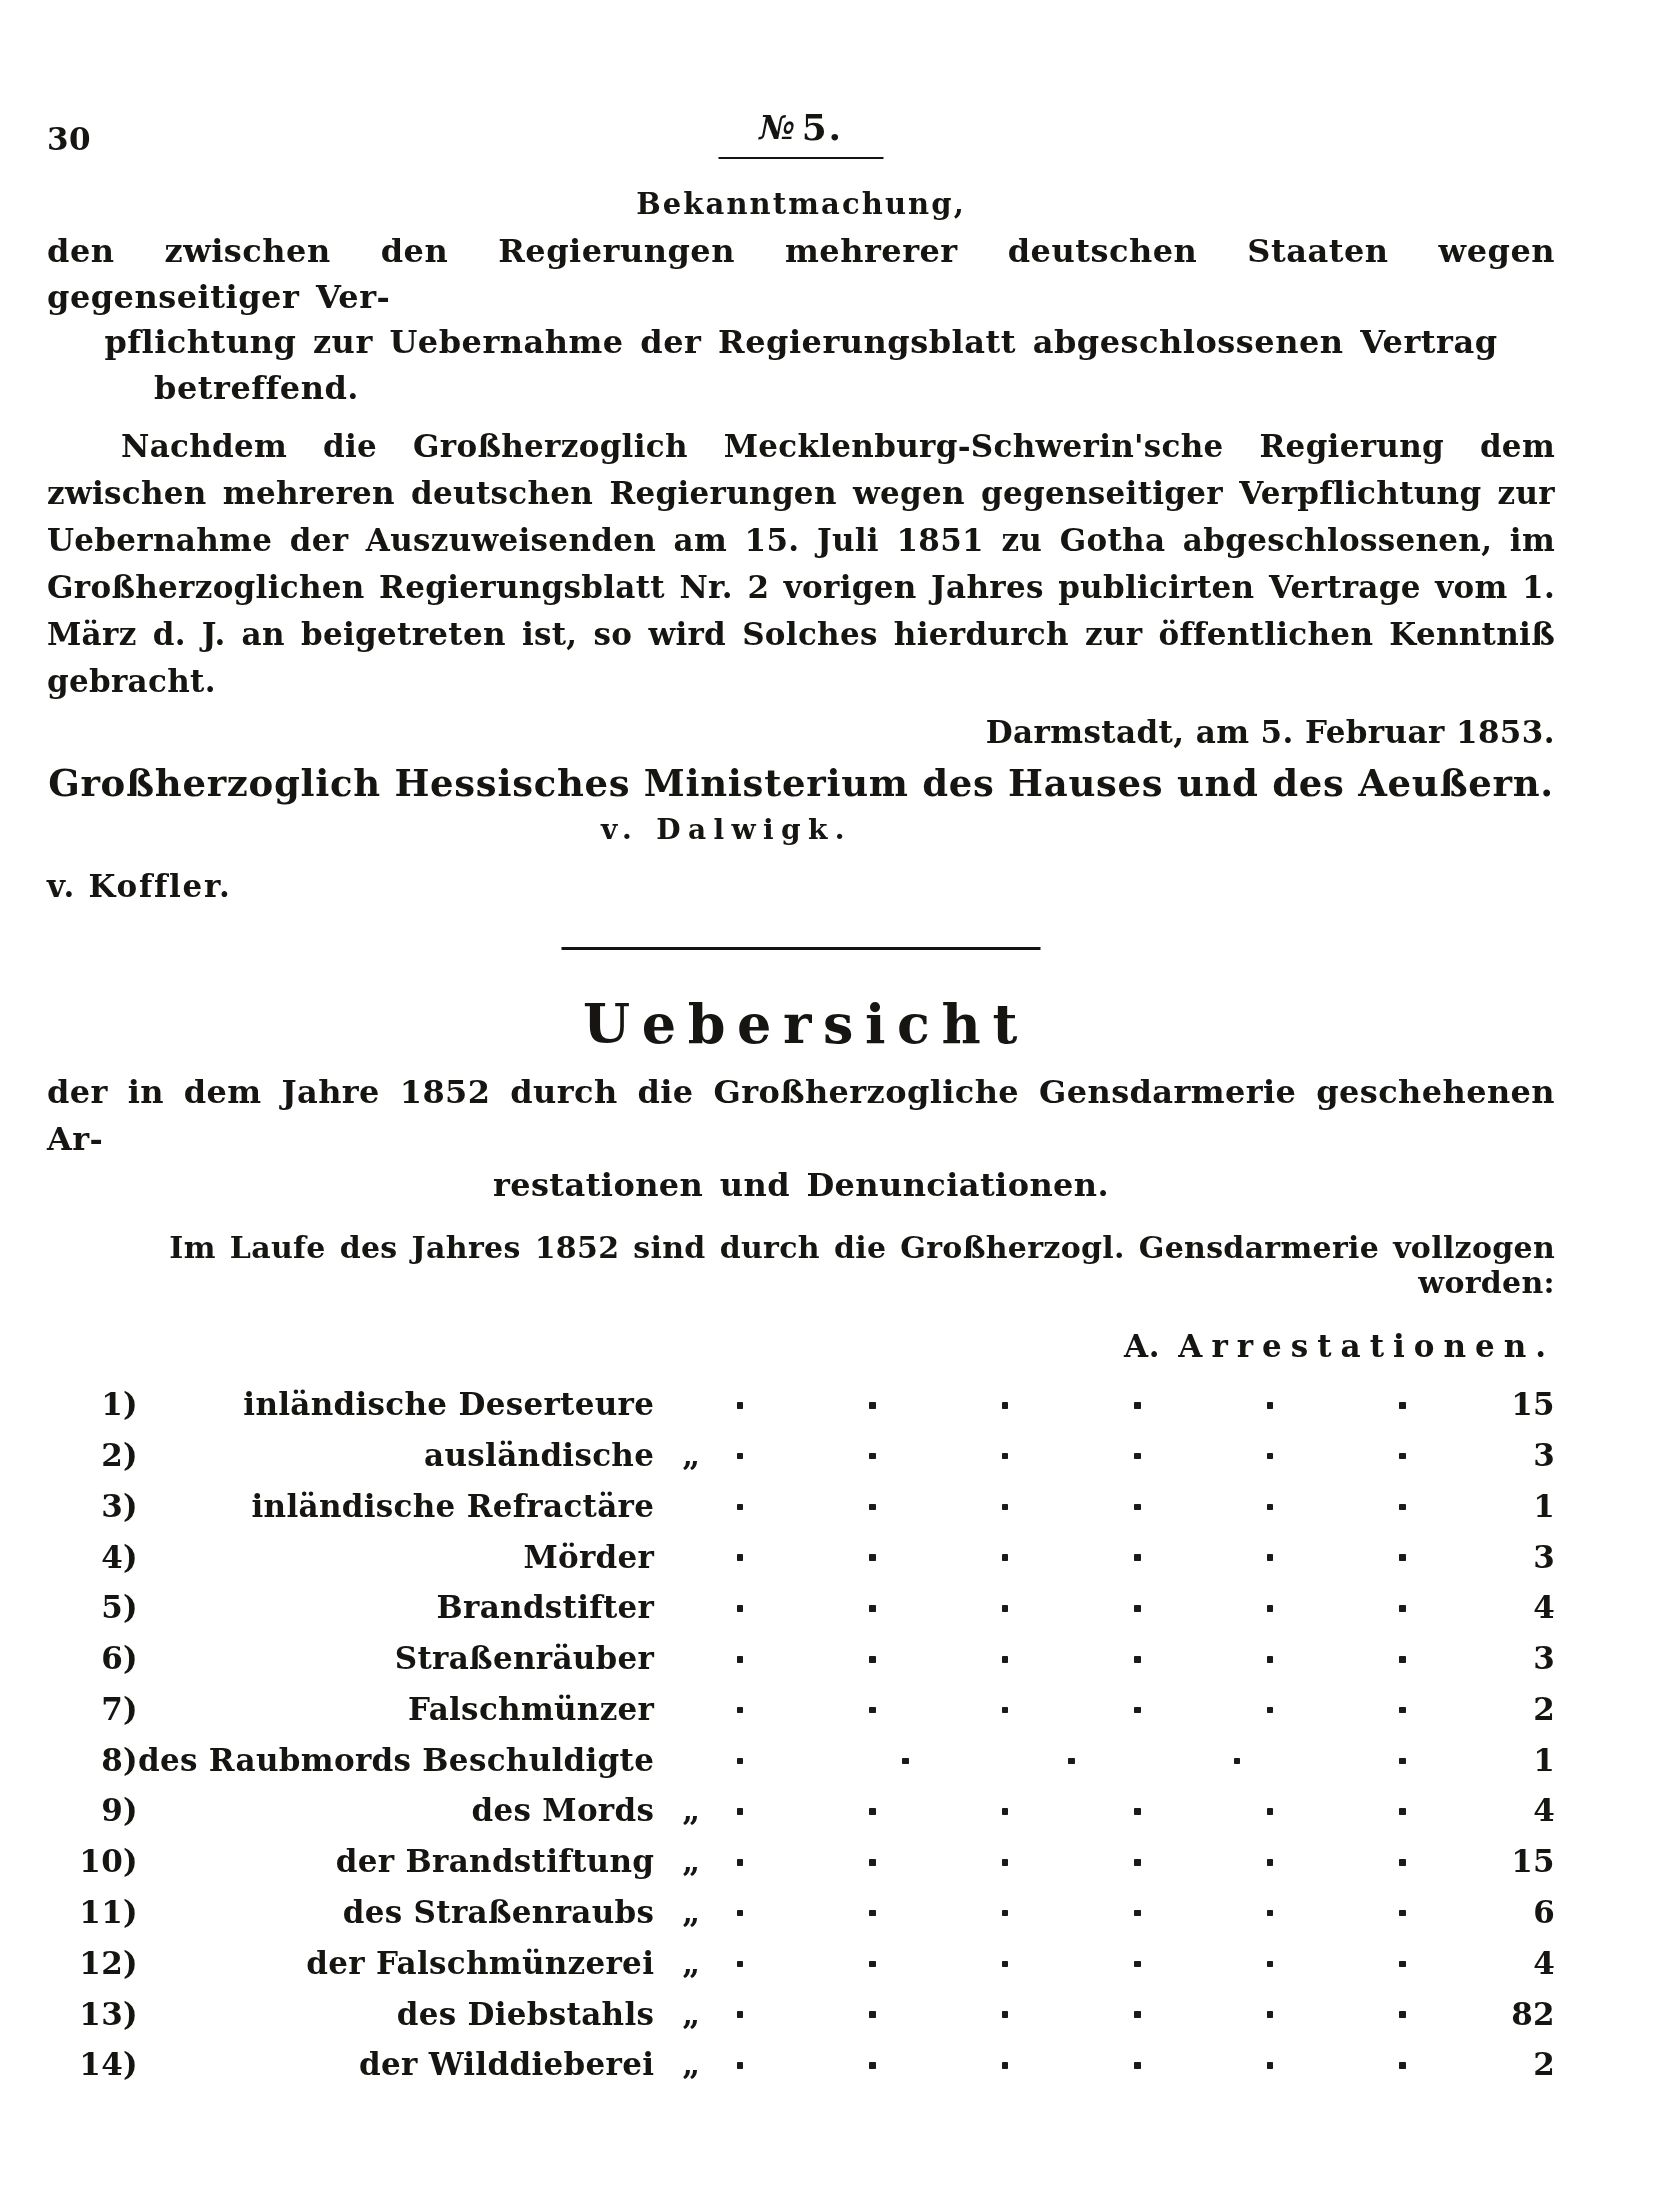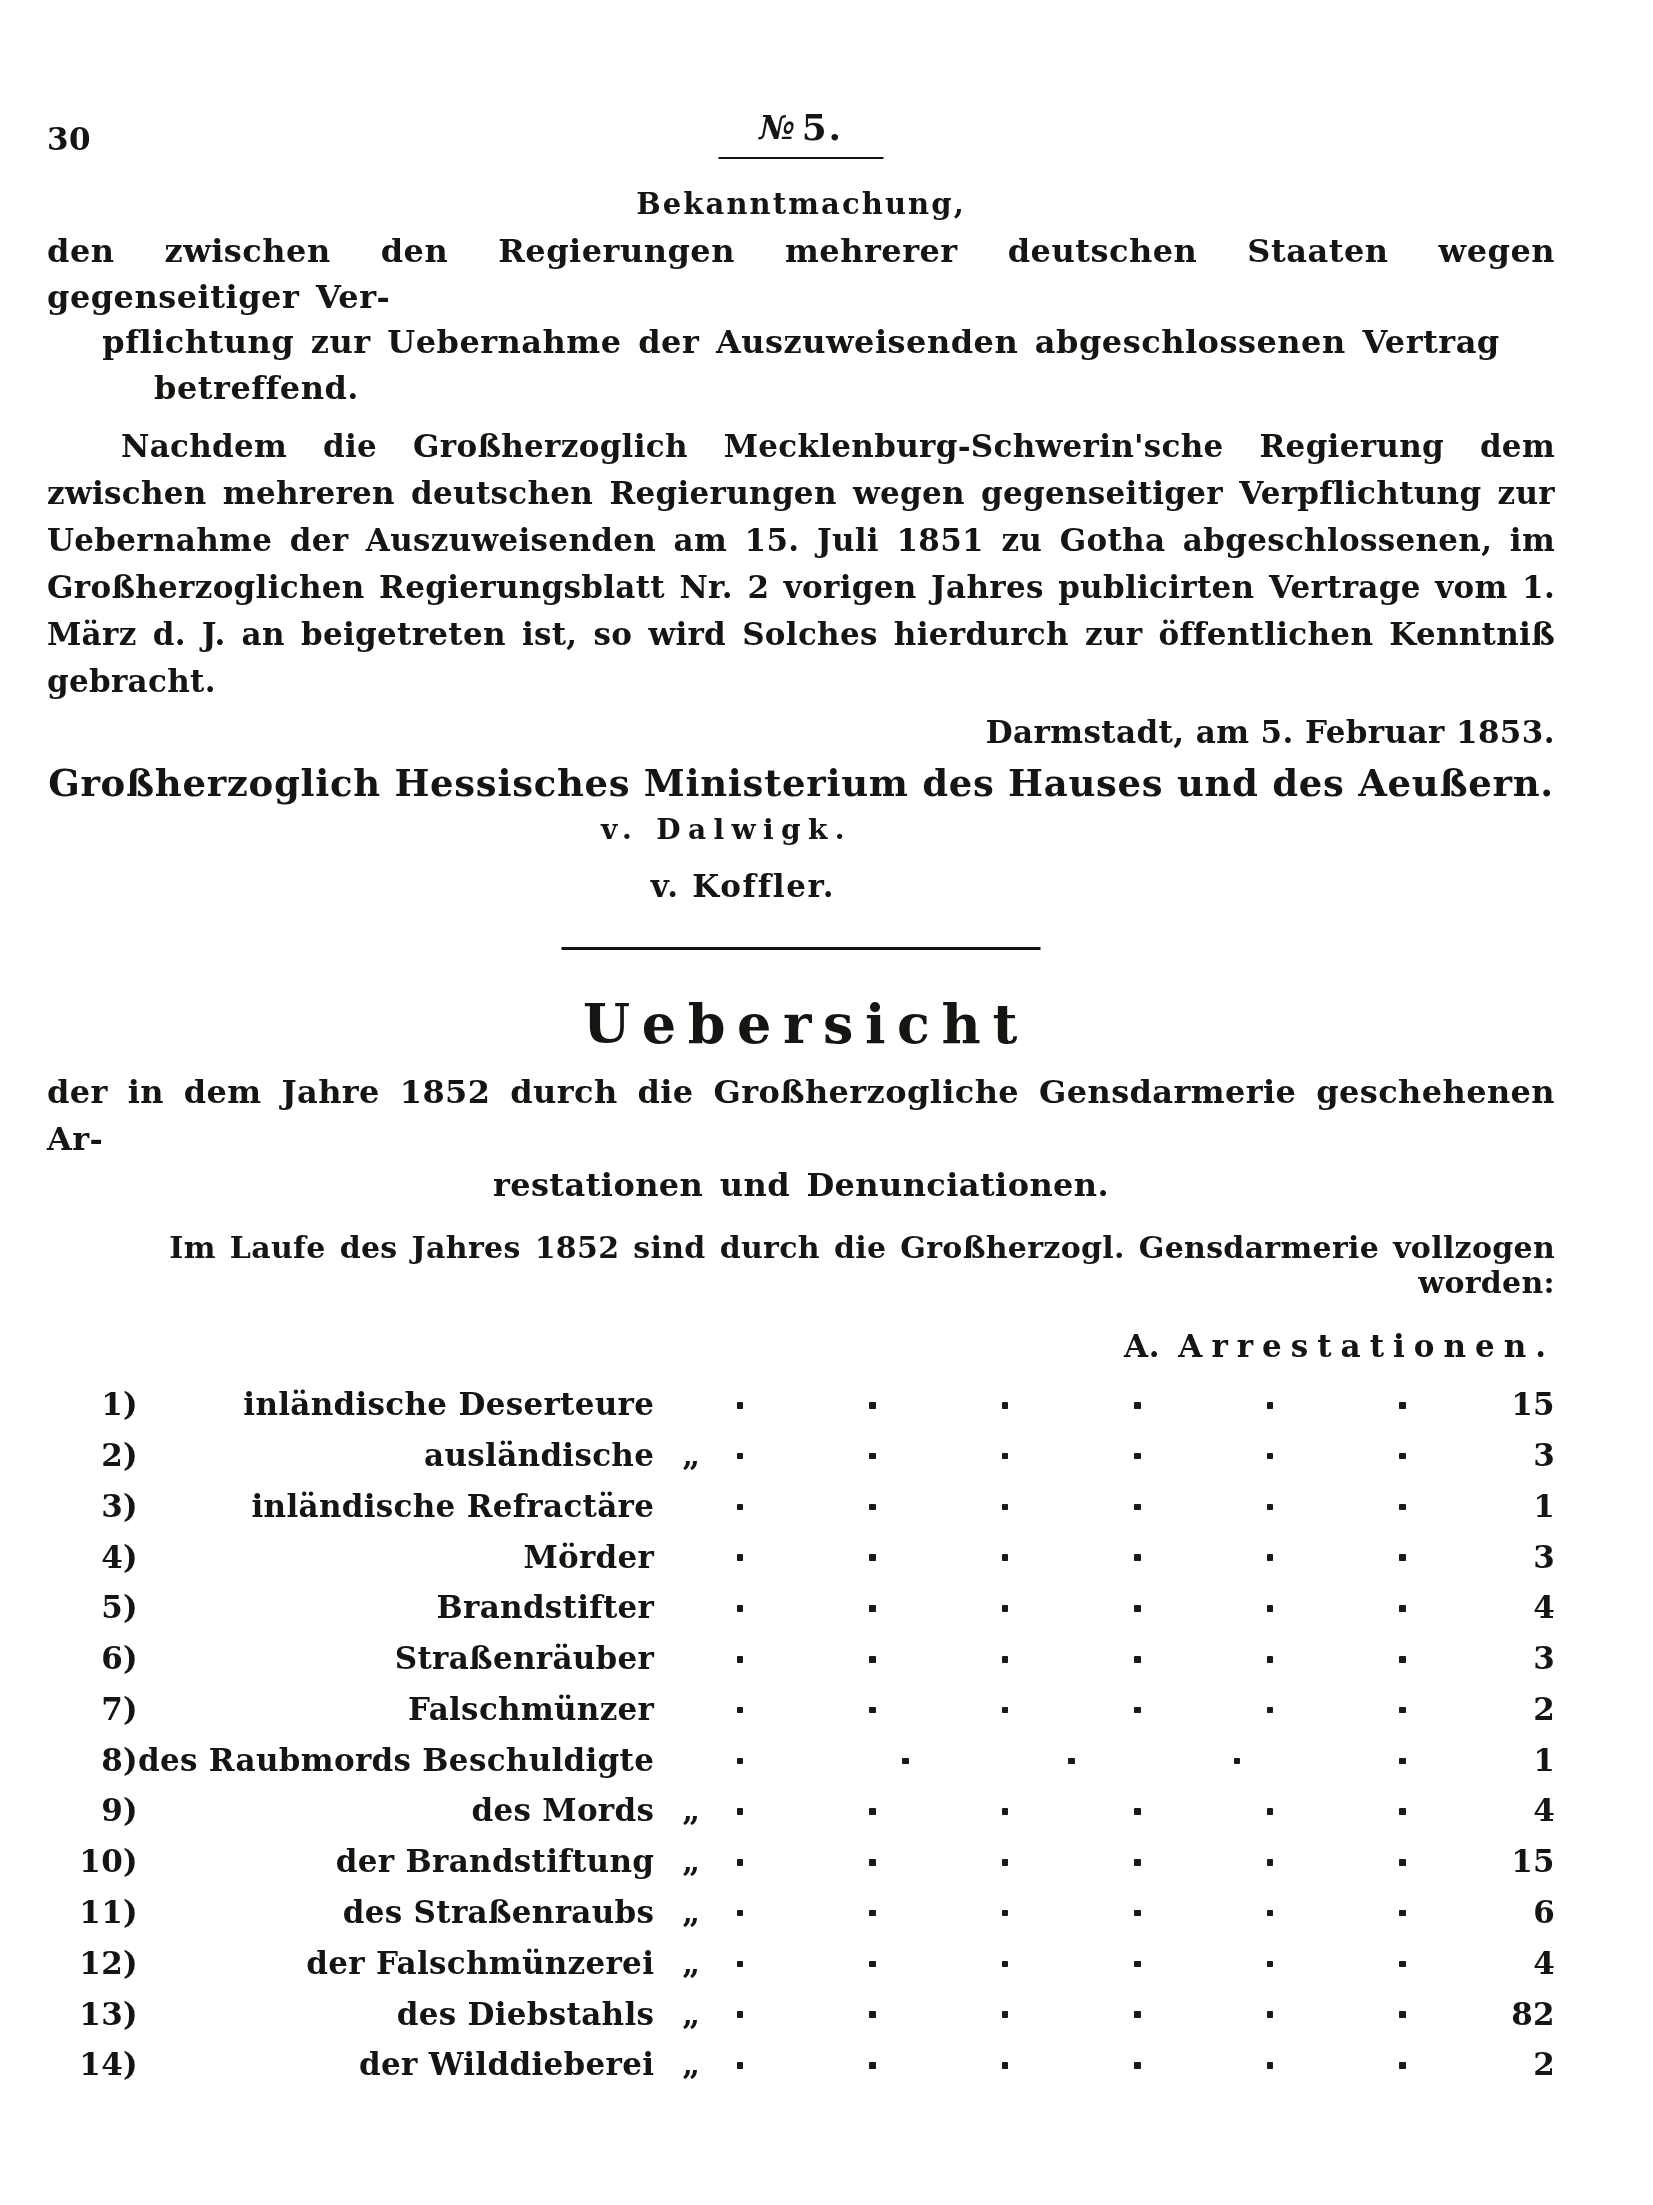--- a/index.html
+++ b/index.html
@@ -124,21 +124,21 @@
     margin: 8.3px 0 0 0;
     text-align: center;
     font-size: 28px;
     font-weight: 700;
     letter-spacing: 7.4px;
     padding-right: 149px;
   }
 
   .signature-sec {
     margin: 21.5px 0 0 0;
-    text-align: center;
+    text-align: left;
     font-size: 31px;
     font-weight: 700;
     letter-spacing: 1.7px;
     padding-right: 116px;
   }
 
   .divider-wrap {
     position: relative;
     height: 83px;
   }
@@ -262,21 +262,21 @@
     <div class="sheet-no">
       <span class="numero">№</span><span>5.</span>
     </div>
     <div class="sheet-rule"></div>
   </div>
 
   <h1 class="title frak">Bekanntmachung,</h1>
 
   <div class="subtitle frak">
     <span class="l1">den zwischen den Regierungen mehrerer deutschen Staaten wegen gegenseitiger Ver-</span>
-    <span class="l2">pflichtung zur Uebernahme der Auszuweisenden abgeschlossenen Vertrag</span>
+    <span class="l2">pflichtung zur Uebernahme der Regierungsblatt abgeschlossenen Vertrag</span>
     <span class="l3">betreffend.</span>
   </div>
 
   <p class="body-par frak">Nachdem die Großherzoglich Mecklenburg-Schwerin'sche Regierung dem zwischen mehreren deutschen Regierungen wegen gegenseitiger Verpflichtung zur Uebernahme der Auszuweisenden am 15. Juli 1851 zu Gotha abgeschlossenen, im Großherzoglichen Regierungsblatt Nr. 2 vorigen Jahres publicirten Vertrage vom 1. März d. J. an beigetreten ist, so wird Solches hierdurch zur öffentlichen Kenntniß gebracht.</p>
 
   <p class="dateline frak">Darmstadt, am 5. Februar 1853.</p>
 
   <p class="ministry frak">Großherzoglich Hessisches Ministerium des Hauses und des Aeußern.</p>
 
   <p class="signature-main frak">v. Dalwigk.</p>

